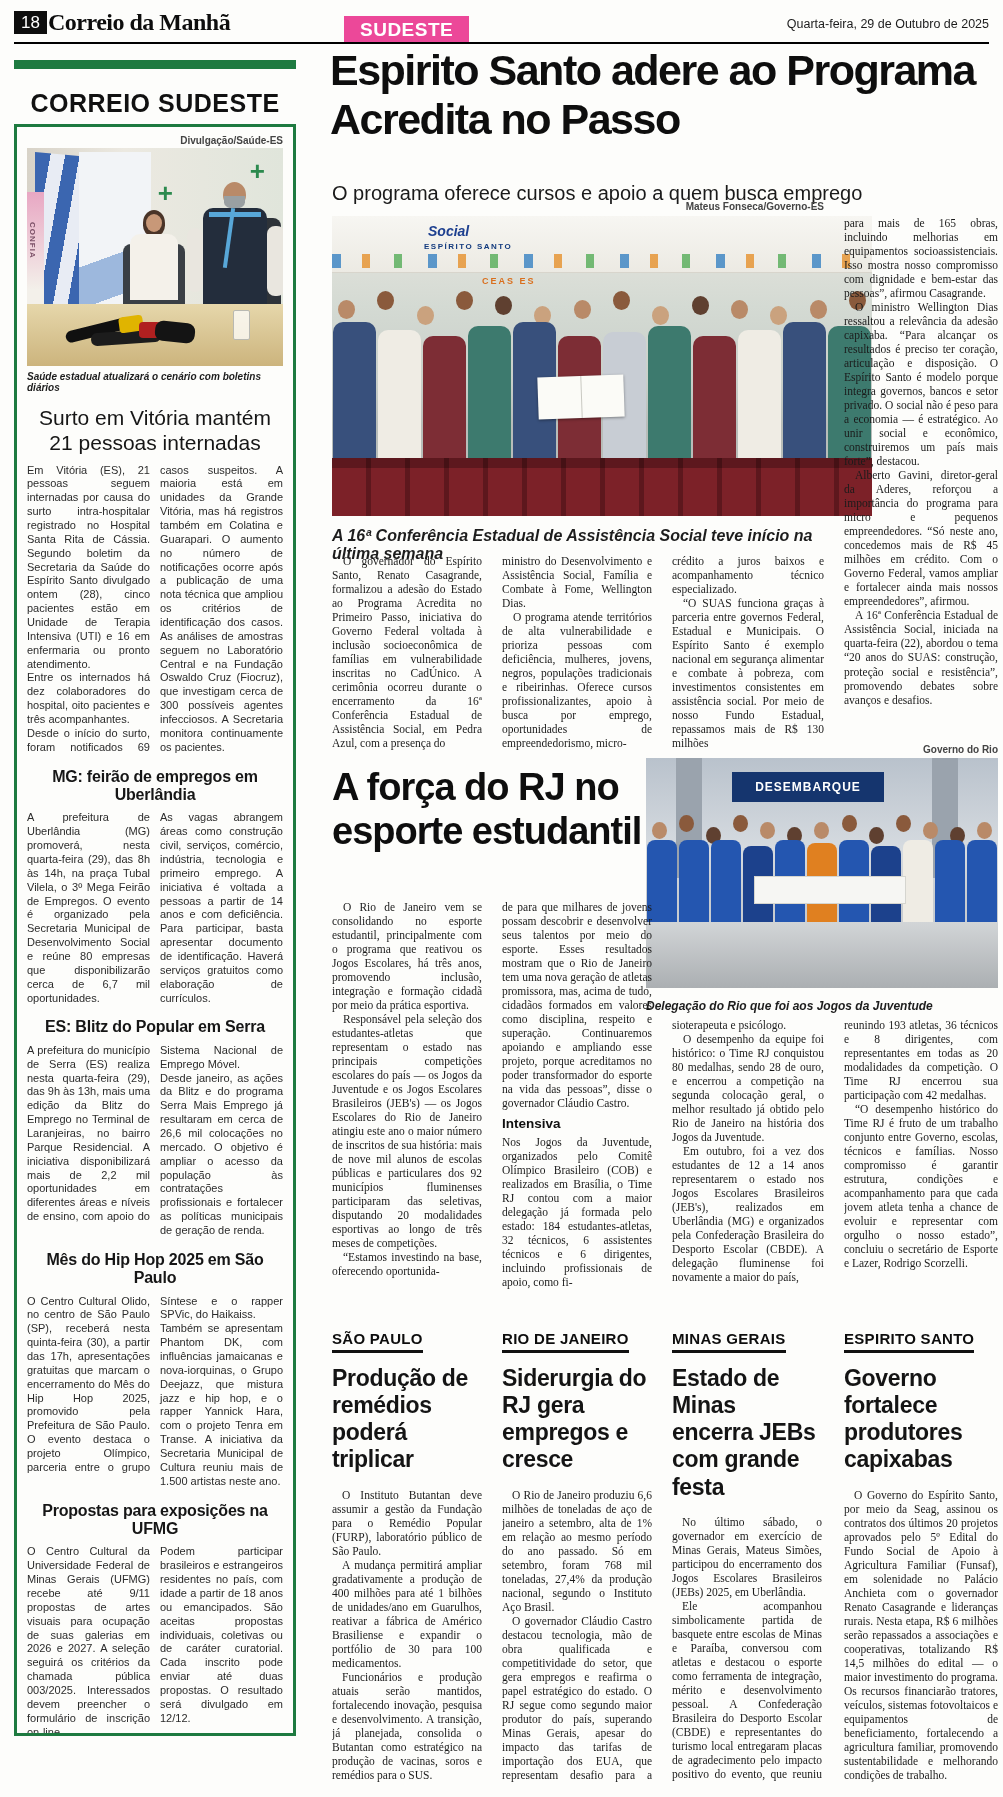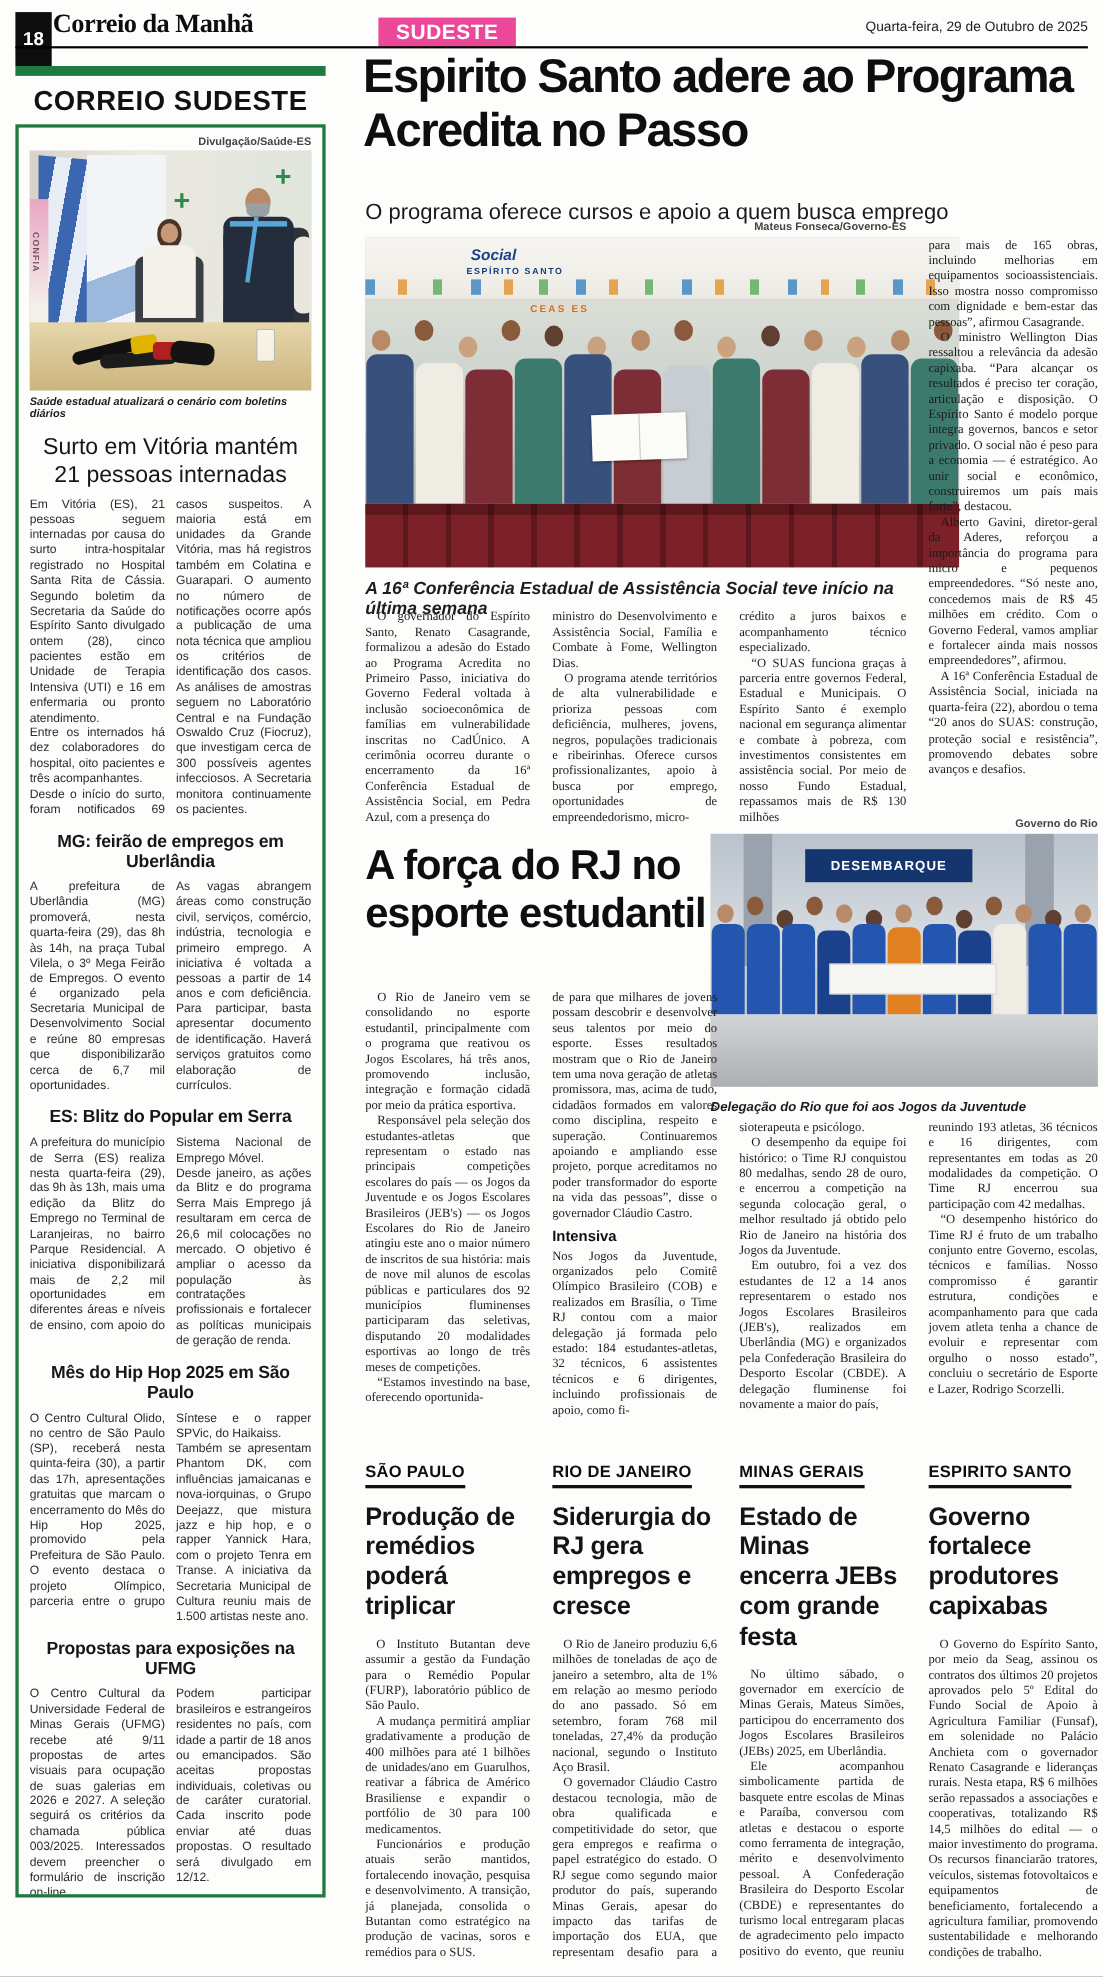--- a/index.html
+++ b/index.html
@@ -1,31 +1,31 @@
 <!DOCTYPE html>
 <html lang="pt"><head>
 <meta charset="utf-8">
 <style>
   html,body{margin:0;padding:0;background:#888;}
   .page{position:relative;width:1003px;height:1797px;background:#fdfdfb;margin:0 auto;overflow:hidden;
         font-family:"Liberation Sans","DejaVu Sans",sans-serif;color:#161616;}
   
   .masthead{position:absolute;left:0;top:0;width:100%;height:42px;}
-  .pageno{position:absolute;left:14px;top:11px;background:#0d0d0d;color:#fff;font-weight:700;font-size:17px;
-          padding:16px 7px;line-height:1;}
+  .pageno{position:absolute;left:14px;top:11px;background:#0d0d0d;color:#fff;font-weight:400;font-size:17px;
+          padding:3px 7px;line-height:1;}
   .paper-logo{position:absolute;left:48px;top:9px;font-family:"Liberation Serif","DejaVu Serif",serif;
           font-weight:700;font-size:24px;letter-spacing:-0.5px;color:#0d0d0d;}
   .section-box{position:absolute;left:344px;top:16px;background:#ec4899;color:#fff;font-weight:700;
           font-size:19px;letter-spacing:0.5px;padding:4px 16px;line-height:1;}
   .mh-date{position:absolute;right:14px;top:17px;font-size:12.5px;color:#1c1c1c;text-align:right;}
   .mh-rule{position:absolute;left:14px;top:42px;width:975px;height:2px;background:#000;}
   
   .leftcol{position:absolute;left:14px;top:60px;width:282px;}
   .green-bar{height:9px;background:#1e7a40;}
-  .lc-title{margin:9px 0 6px;text-align:center;font-size:25px;font-weight:700;letter-spacing:0.5px;color:#111;}
+  .lc-title{margin:20px 0 6px;text-align:center;font-size:25px;font-weight:700;letter-spacing:0.5px;color:#111;}
   .green-box{border:3px solid #1e7a40;height:1612px;padding:8px 10px;overflow:hidden;box-sizing:border-box;}
   .credit{font-size:10px;font-weight:700;color:#444;text-align:right;}
   .caption{font-style:italic;font-weight:700;font-size:10px;color:#1d1d1d;margin-top:5px;}
   .lc-head{margin:13px 6px 8px;text-align:center;font-size:21px;line-height:1.18;font-weight:400;}
   .lc-subhead{margin:13px 0 7px;text-align:center;font-size:16px;line-height:1.15;font-weight:700;letter-spacing:-0.2px;}
   .lc-body{columns:2;column-gap:10px;font-size:11px;line-height:1.26;text-align:justify;color:#2b2b2b;}
   .lc-body p{margin:0;}
   
   .photo{position:relative;overflow:hidden;background:#cfcabe;}
   .photo-a{height:218px;margin-top:2px;}
@@ -342,21 +342,21 @@
       <div>
           <p>Nos Jogos da Juventude, organizados pelo Comitê Olímpico Brasileiro (COB) e realizados em Brasília, o Time RJ contou com a maior delegação já formada pelo estado: 184 estudantes-atletas, 32 técnicos, 6 assistentes técnicos e 6 dirigentes, incluindo profissionais de apoio, como fi-</p>
         </div>
     </div>
     <div class="serifcol cont r-c3">
         <p>sioterapeuta e psicólogo.</p>
         <p>O desempenho da equipe foi histórico: o Time RJ conquistou 80 medalhas, sendo 28 de ouro, e encerrou a competição na segunda colocação geral, o melhor resultado já obtido pelo Rio de Janeiro na história dos Jogos da Juventude.</p>
         <p>Em outubro, foi a vez dos estudantes de 12 a 14 anos representarem o estado nos Jogos Escolares Brasileiros (JEB's), realizados em Uberlândia (MG) e organizados pela Confederação Brasileira do Desporto Escolar (CBDE). A delegação fluminense foi novamente a maior do país,</p>
       </div>
     <div class="serifcol cont r-c4">
-        <p>reunindo 193 atletas, 36 técnicos e 16 dirigentes, com representantes em todas as 20 modalidades da competição. O Time RJ encerrou sua participação com 42 medalhas.</p>
+        <p>reunindo 193 atletas, 36 técnicos e 8 dirigentes, com representantes em todas as 20 modalidades da competição. O Time RJ encerrou sua participação com 42 medalhas.</p>
         <p>“O desempenho histórico do Time RJ é fruto de um trabalho conjunto entre Governo, escolas, técnicos e famílias. Nosso compromisso é garantir estrutura, condições e acompanhamento para que cada jovem atleta tenha a chance de evoluir e representar com orgulho o nosso estado”, concluiu o secretário de Esporte e Lazer, Rodrigo Scorzelli.</p>
       </div>
 
     <section class="brief b1">
       <h5 class="kicker">SÃO PAULO</h5>
       <h3 class="brief-head">Produção de remédios poderá triplicar</h3>
       <div class="sb-body">
           <p>O Instituto Butantan deve assumir a gestão da Fundação para o Remédio Popular (FURP), laboratório público de São Paulo.</p>
           <p>A mudança permitirá ampliar gradativamente a produção de 400 milhões para até 1 bilhões de unidades/ano em Guarulhos, reativar a fábrica de Américo Brasiliense e expandir o portfólio de 30 para 100 medicamentos.</p>
           <p>Funcionários e produção atuais serão mantidos, fortalecendo inovação, pesquisa e desenvolvimento. A transição, já planejada, consolida o Butantan como estratégico na produção de vacinas, soros e remédios para o SUS.</p>

